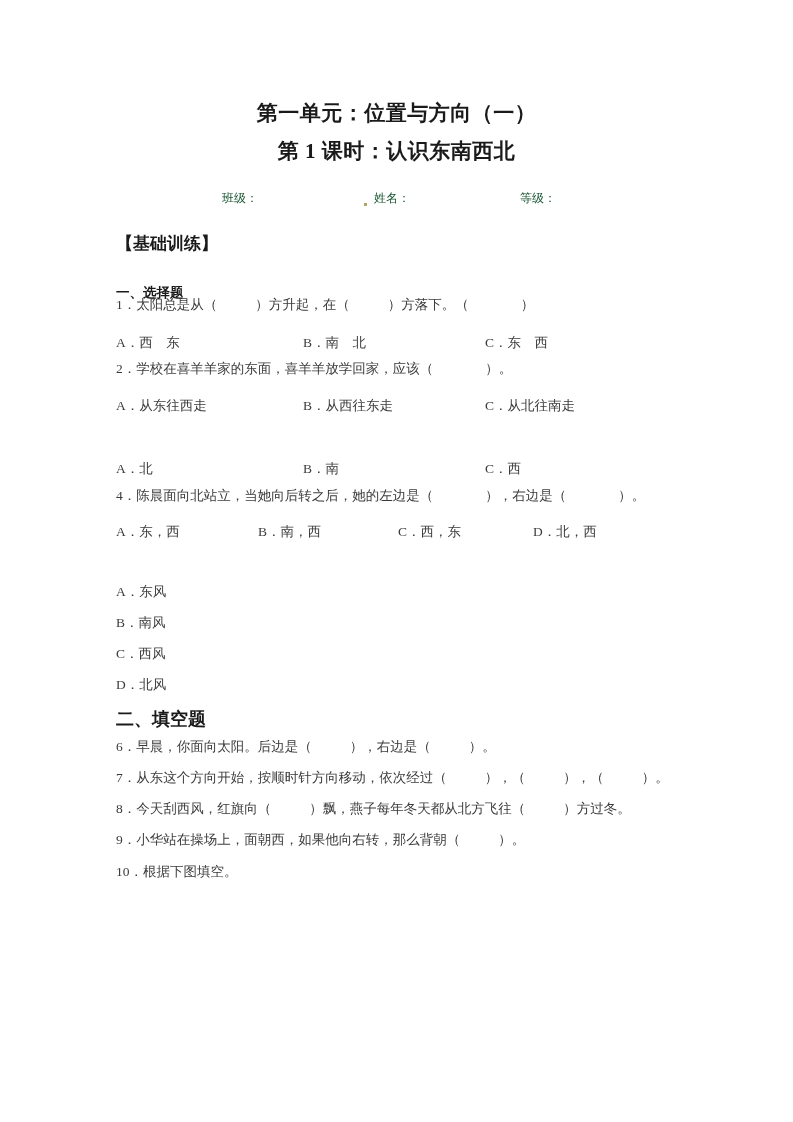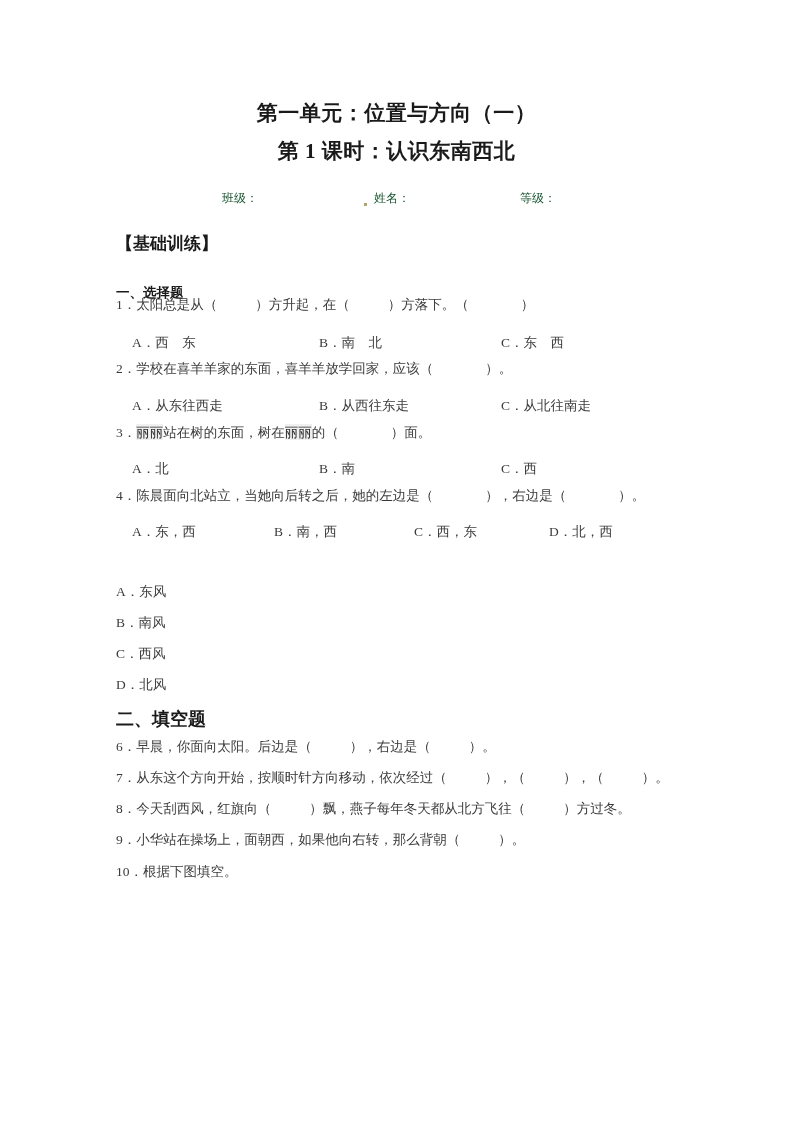--- a/index.html
+++ b/index.html
@@ -82,21 +82,21 @@
     white-space: nowrap;
     color: #3b3b3b;
   }
   .opt {
     position: absolute;
     font-size: 13.5px;
     line-height: 18px;
     white-space: nowrap;
     color: #3b3b3b;
   }
-  .opt-row { position: absolute; left: 16px; width: 655px; height: 20px; }
+  .opt-row { position: absolute; left: 0; width: 655px; height: 20px; }
 
   .blank { display: inline-block; }
   .b-md { width: 38px; }
   .b-lg { width: 52px; }
 
   .hl {
     font-family: "DejaVu Sans", "Liberation Sans", sans-serif;
     background: #f0f0f0;
     color: #2b2b2b;
   }
@@ -126,21 +126,20 @@
     <span class="opt" style="left:485px">C．东　西</span>
   </div>
 
   <div class="line" style="top:360px"><span>2．学校在喜羊羊家的东面，喜羊羊放学回家，应该（</span><span class="blank b-lg"></span><span>）。</span></div>
   <div class="opt-row" style="top:397px">
     <span class="opt" style="left:116px">A．从东往西走</span>
     <span class="opt" style="left:303px">B．从西往东走</span>
     <span class="opt" style="left:485px">C．从北往南走</span>
   </div>
 
-  <div class="line" style="top:423px"><span>3．</span><span class="hl">丽丽</span><span>站在树的东面，树在</span><span class="hl">丽丽</span><span>的（</span><span class="blank b-lg"></span><span>）面。</span></div>
   <div class="opt-row" style="top:460px">
     <span class="opt" style="left:116px">A．北</span>
     <span class="opt" style="left:303px">B．南</span>
     <span class="opt" style="left:485px">C．西</span>
   </div>
 
   <div class="line" style="top:487px"><span>4．陈晨面向北站立，当她向后转之后，她的左边是（</span><span class="blank b-lg"></span><span>），右边是（</span><span class="blank b-lg"></span><span>）。</span></div>
   <div class="opt-row" style="top:523px">
     <span class="opt" style="left:116px">A．东，西</span>
     <span class="opt" style="left:258px">B．南，西</span>

